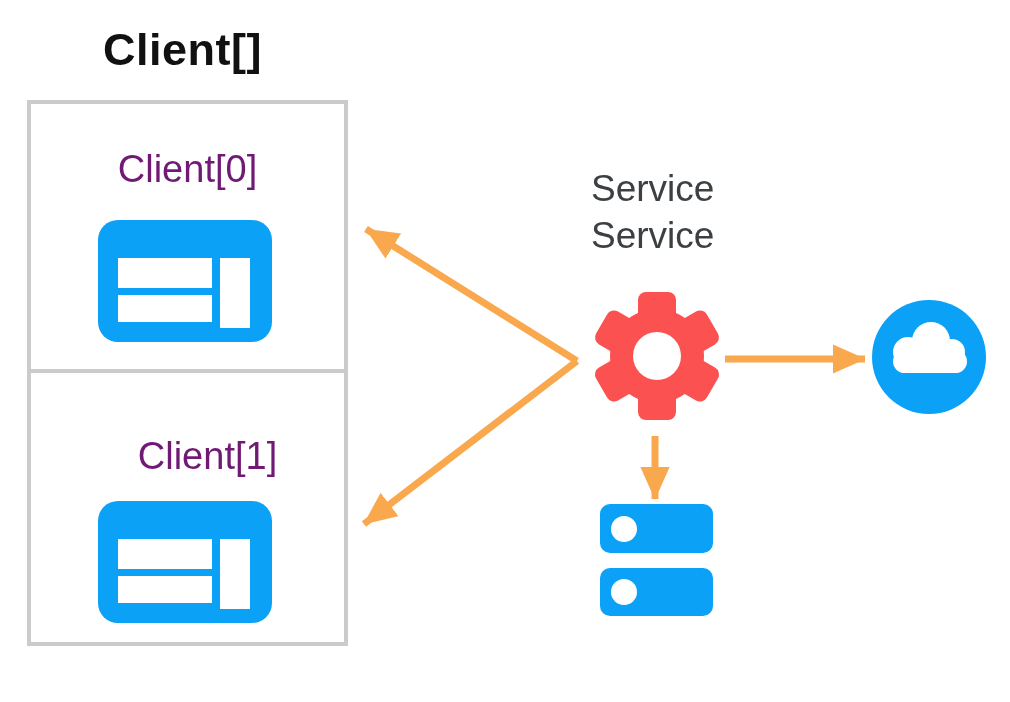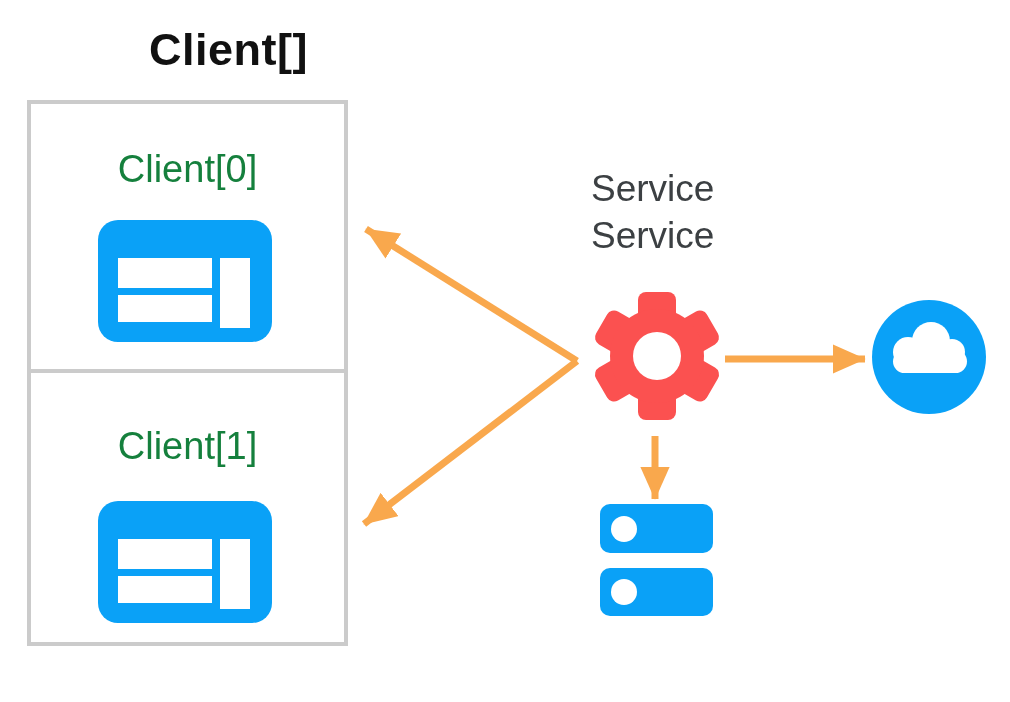--- a/index.html
+++ b/index.html
@@ -11,43 +11,42 @@
     font-family: "Liberation Sans", sans-serif;
     overflow: hidden;
   }
   .abs { position: absolute; }
   .title {
     left: 103px; top: 24px;
     font-size: 45px;
     font-weight: 700;
     color: #111111;
     letter-spacing: 0.5px;
-    margin-left: 46px;
   }
   .clients-box {
     left: 27px; top: 100px;
     width: 321px; height: 546px;
     border: 4px solid #CBCBCB;
     box-sizing: border-box;
     background: #ffffff;
   }
   .cell-divider {
     left: 27px; top: 369px;
     width: 321px; height: 4px;
     background: #CBCBCB;
   }
   .client-label {
     left: 27px; width: 321px;
     text-align: center;
     font-size: 38px;
     font-weight: 500;
-    color: #15803d;
+    color: #701a75;
   }
   .client-label.c0 { top: 148px; }
-  .client-label.c1 { top: 425px; }
+  .client-label.c1 { top: 435px; padding-left: 20px; }
   .browser-icon.c0 { left: 98px; top: 220px; }
   .browser-icon.c1 { left: 98px; top: 501px; }
   .sw-label {
     left: 591px; top: 165px;
     font-size: 37px;
     font-weight: 500;
     color: #3C4043;
     line-height: 47px;
     white-space: nowrap;
     text-align: center;

